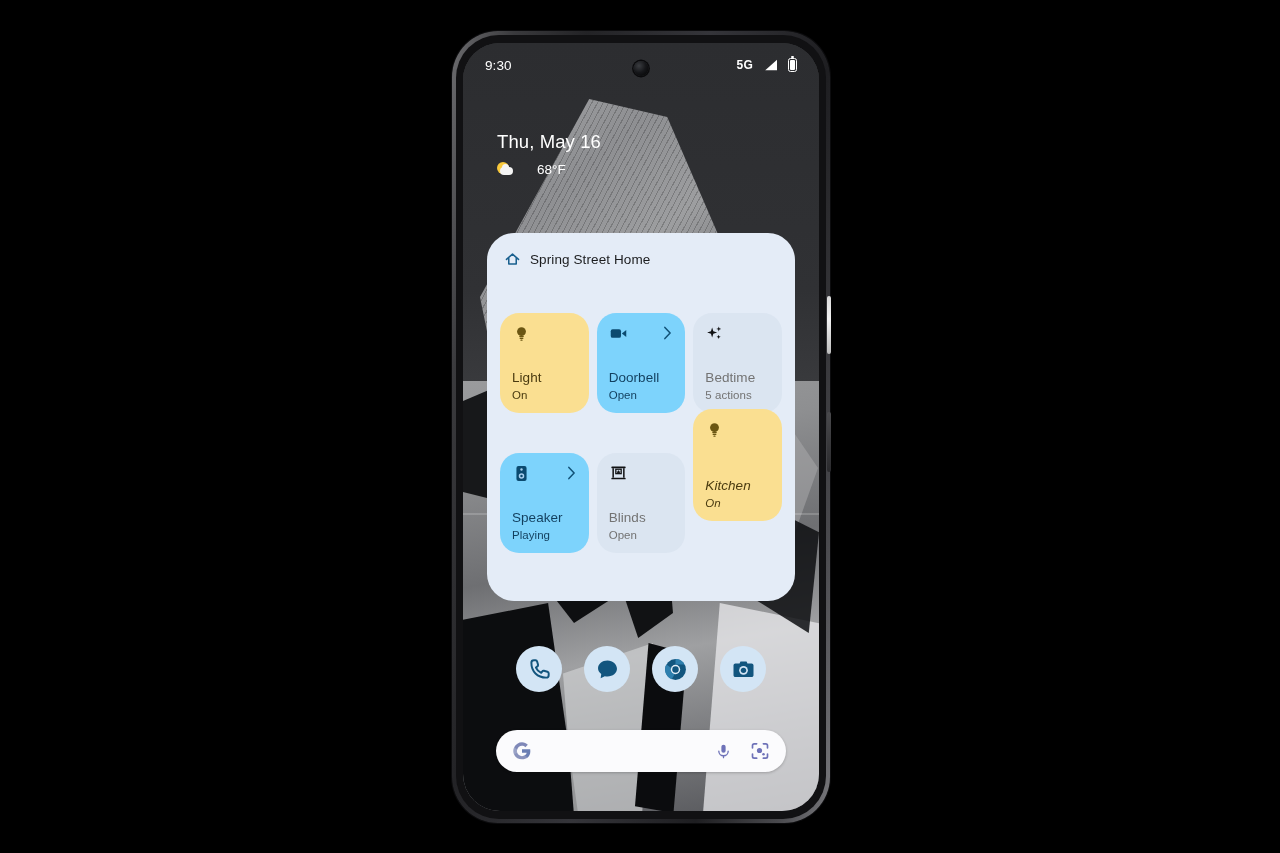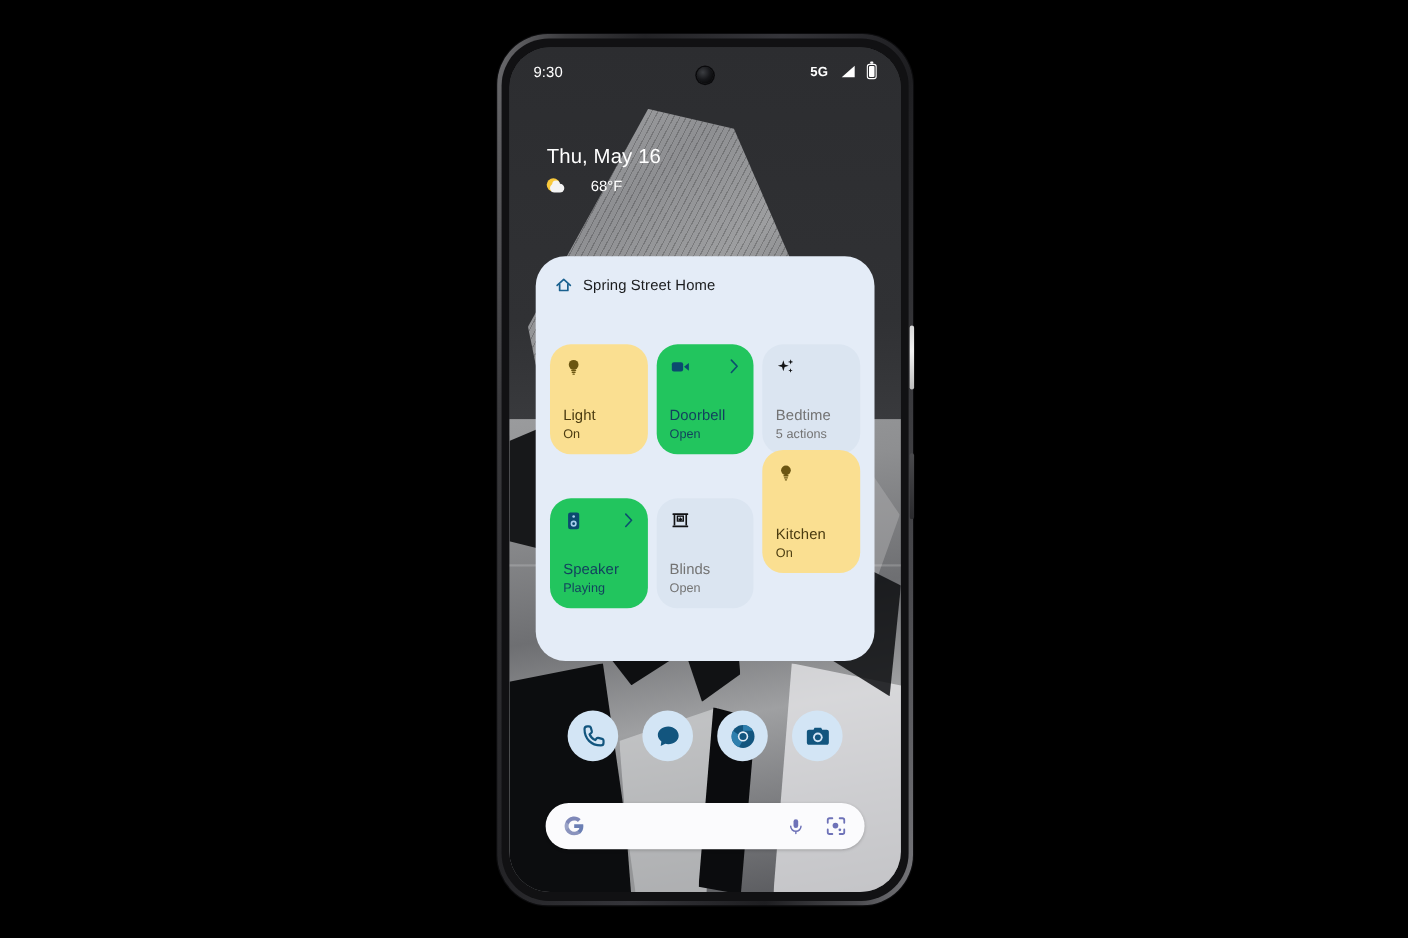--- a/index.html
+++ b/index.html
@@ -101,30 +101,30 @@
   .house-icon { width: 17px; height: 16px; flex: none; }
   .hc-title { font-size: 13.5px; color: #1b1c1e; letter-spacing: .1px; }
 
   .tilegrid { margin-top: 9px; display: grid; grid-template-columns: repeat(3, 1fr); gap: 8px; }
   .tile {
     border-radius: 19px; height: 100px;
     padding: 11px 11px 10px 12px;
     display: flex; flex-direction: column; justify-content: space-between;
     position: relative; overflow: hidden; margin-top: 32px;
   }
-  .tile.tall { height: 112px; margin-top: -12px; }
+  .tile.tall { height: 112px; margin-top: -12px; font-style: italic; }
   .tile-top { display: flex; align-items: flex-start; justify-content: space-between; }
   .tile-icon { width: 19px; height: 19px; flex: none; }
   .chev { width: 9px; height: 14px; opacity: .95; margin-right: 2px; margin-top: 2px; }
   .tile-label { font-size: 13.5px; line-height: 1.25; letter-spacing: .05px; }
   .tile-state { font-size: 11.5px; line-height: 1.3; margin-top: 1px; letter-spacing: .05px; }
 
   .t-yellow { background: #fadf91; }
   .t-yellow .tile-label, .t-yellow .tile-state { color: #4a3b10; }
-  .t-blue { background: #22c55e; }
+  .t-blue { background: #7dd3fc; }
   .t-blue .tile-label, .t-blue .tile-state { color: #123f5e; }
   .t-grey { background: #dbe5f1; }
   .t-grey .tile-label, .t-grey .tile-state { color: #737373; }
 
   
   .dock {
     position: absolute; left: 0; top: 603px; width: 100%;
     display: flex; justify-content: center; gap: 22px;
   }
   .dockapp {

